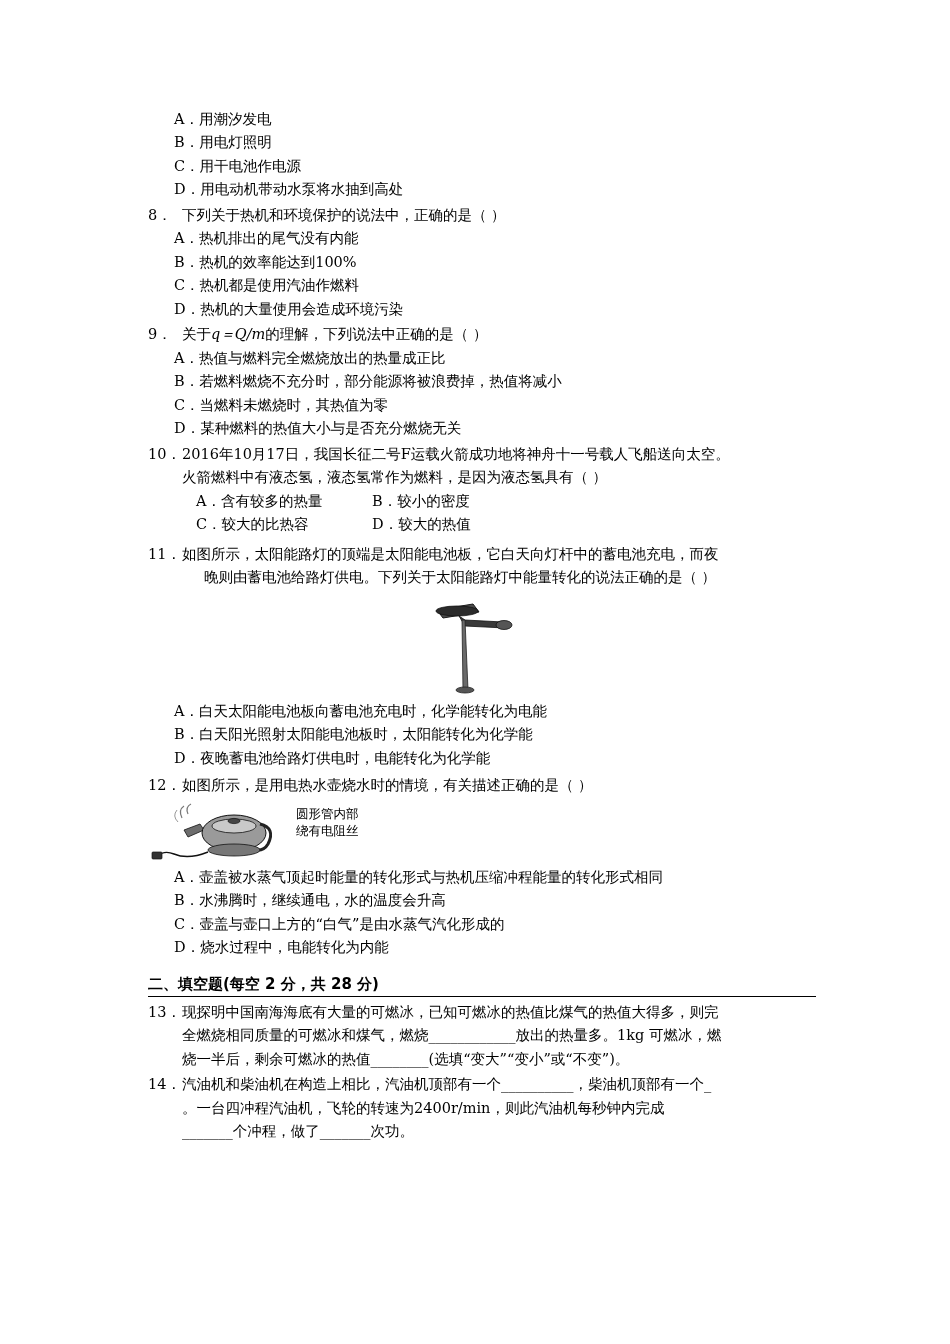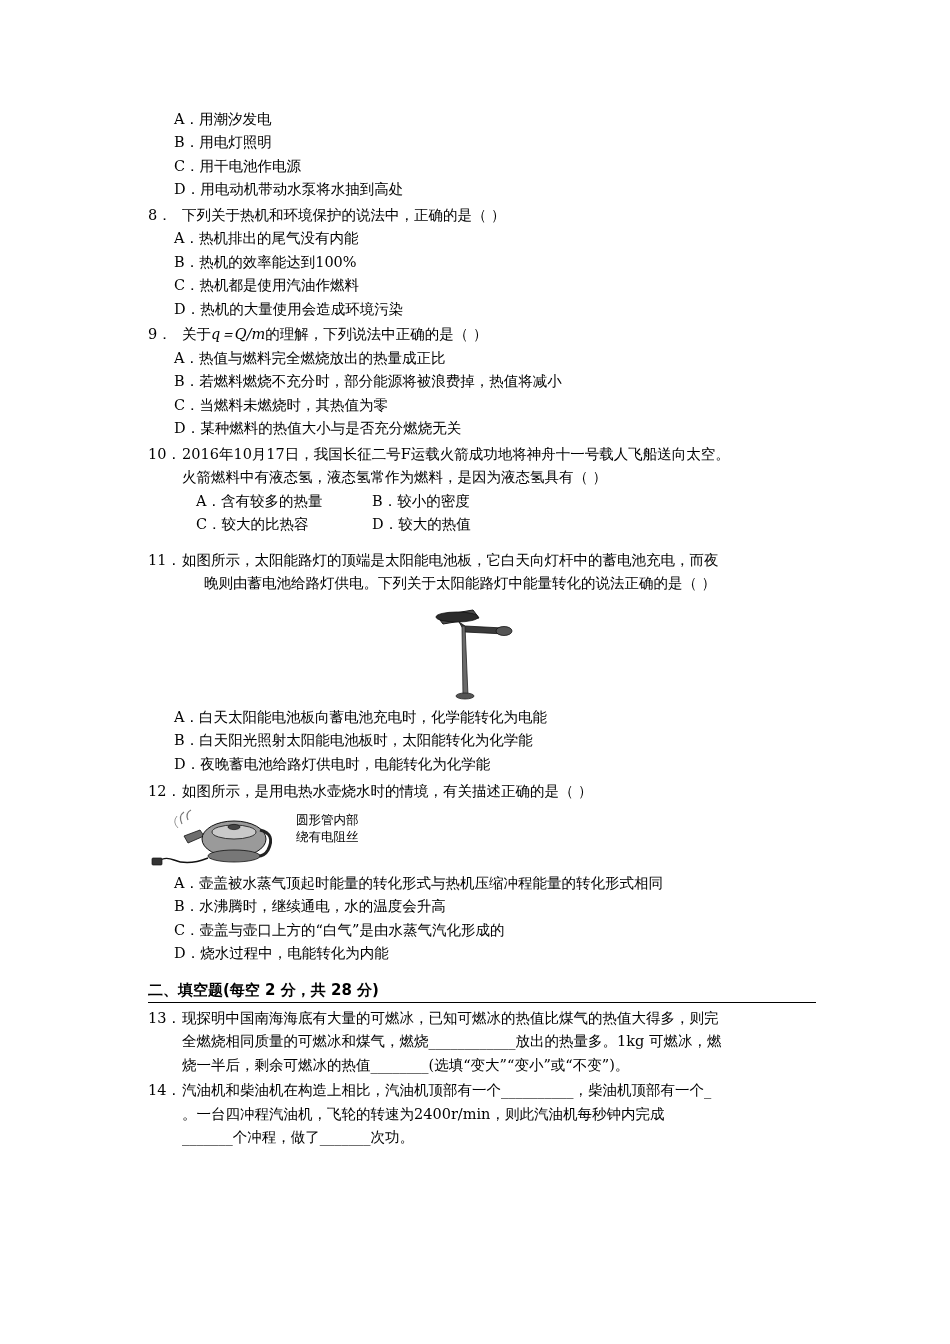--- a/index.html
+++ b/index.html
@@ -159,21 +159,21 @@
       <div class="opt2">
         <span class="c1"><span class="lbl">A．</span><span>含有较多的热量</span></span>
         <span><span class="lbl">B．</span><span>较小的密度</span></span>
       </div>
       <div class="opt2">
         <span class="c1"><span class="lbl">C．</span><span>较大的比热容</span></span>
         <span><span class="lbl">D．</span><span>较大的热值</span></span>
       </div>
     </div>
 
-    <div class="q" style="margin-top:12px;">
+    <div class="q" style="margin-top:6px;">
       <div class="qline">
         <span class="qnum">11．</span>
         <span class="qtext">如图所示，太阳能路灯的顶端是太阳能电池板，它白天向灯杆中的蓄电池充电，而夜</span>
       </div>
       <div class="indent2">晚则由蓄电池给路灯供电。下列关于太阳能路灯中能量转化的说法正确的是（        ）</div>
 
       <div class="fig-wrap">
         <div class="lamp">
           <svg width="150" height="100" viewBox="0 0 150 100">
 

